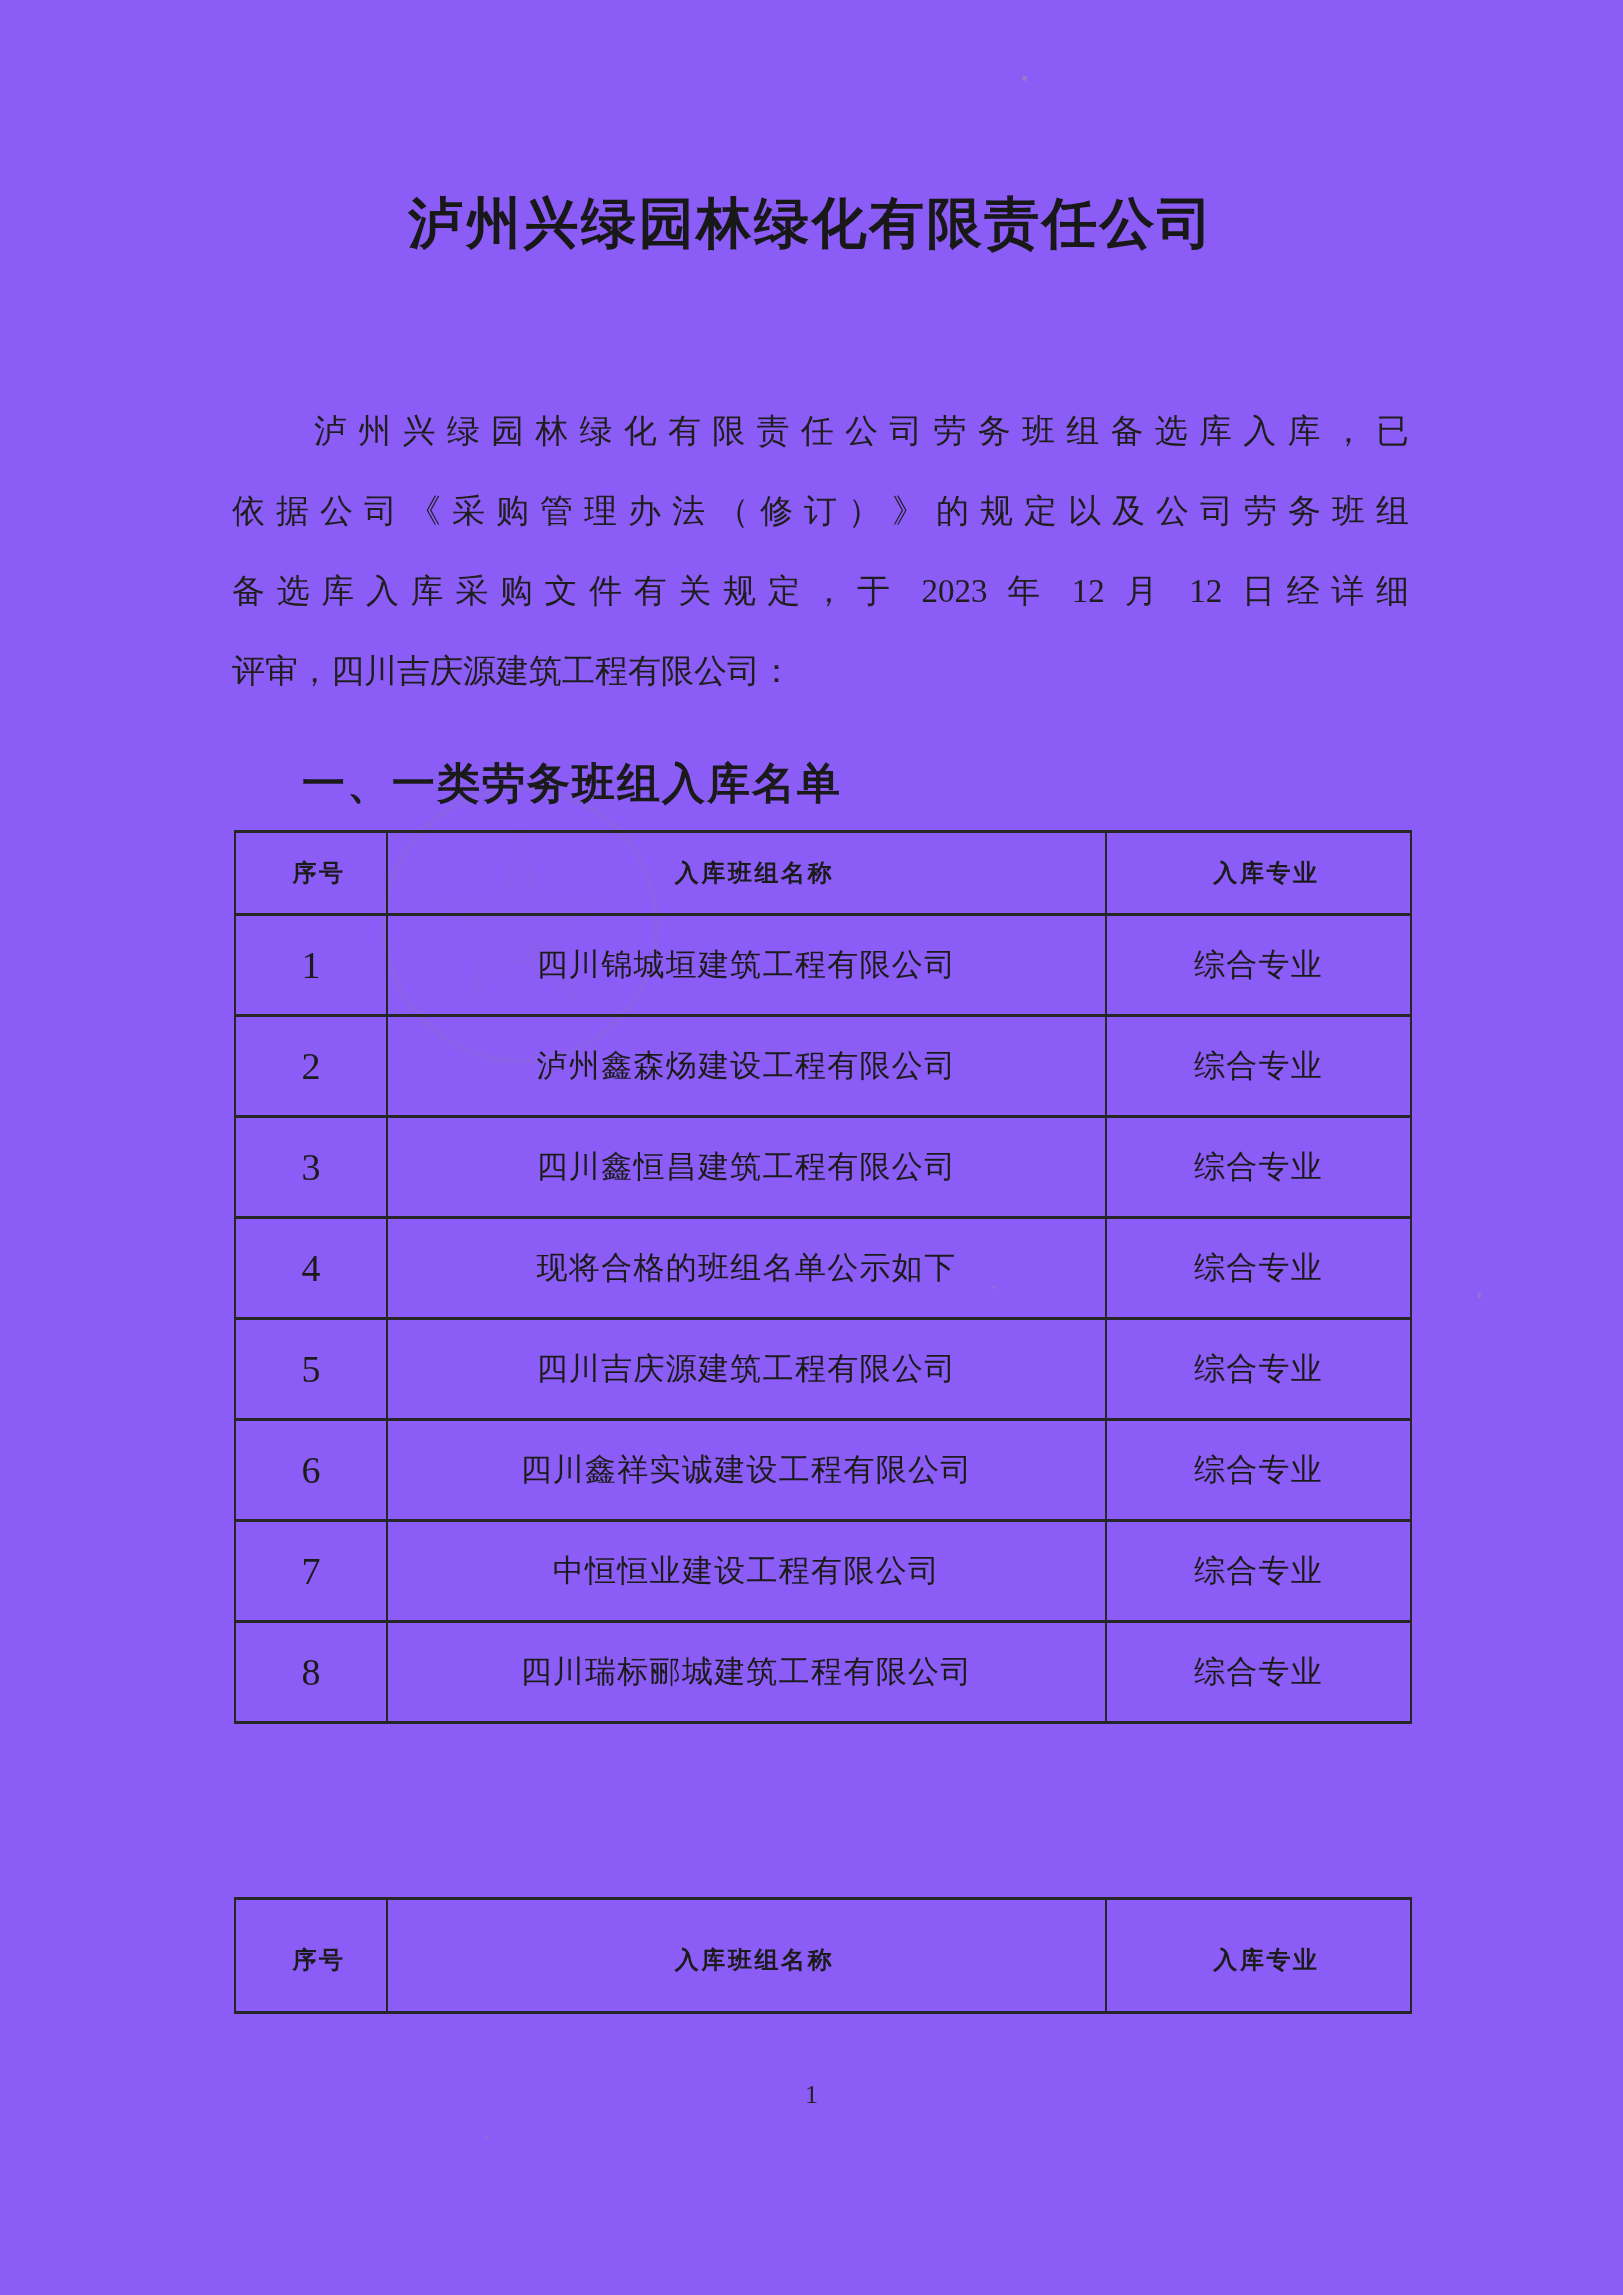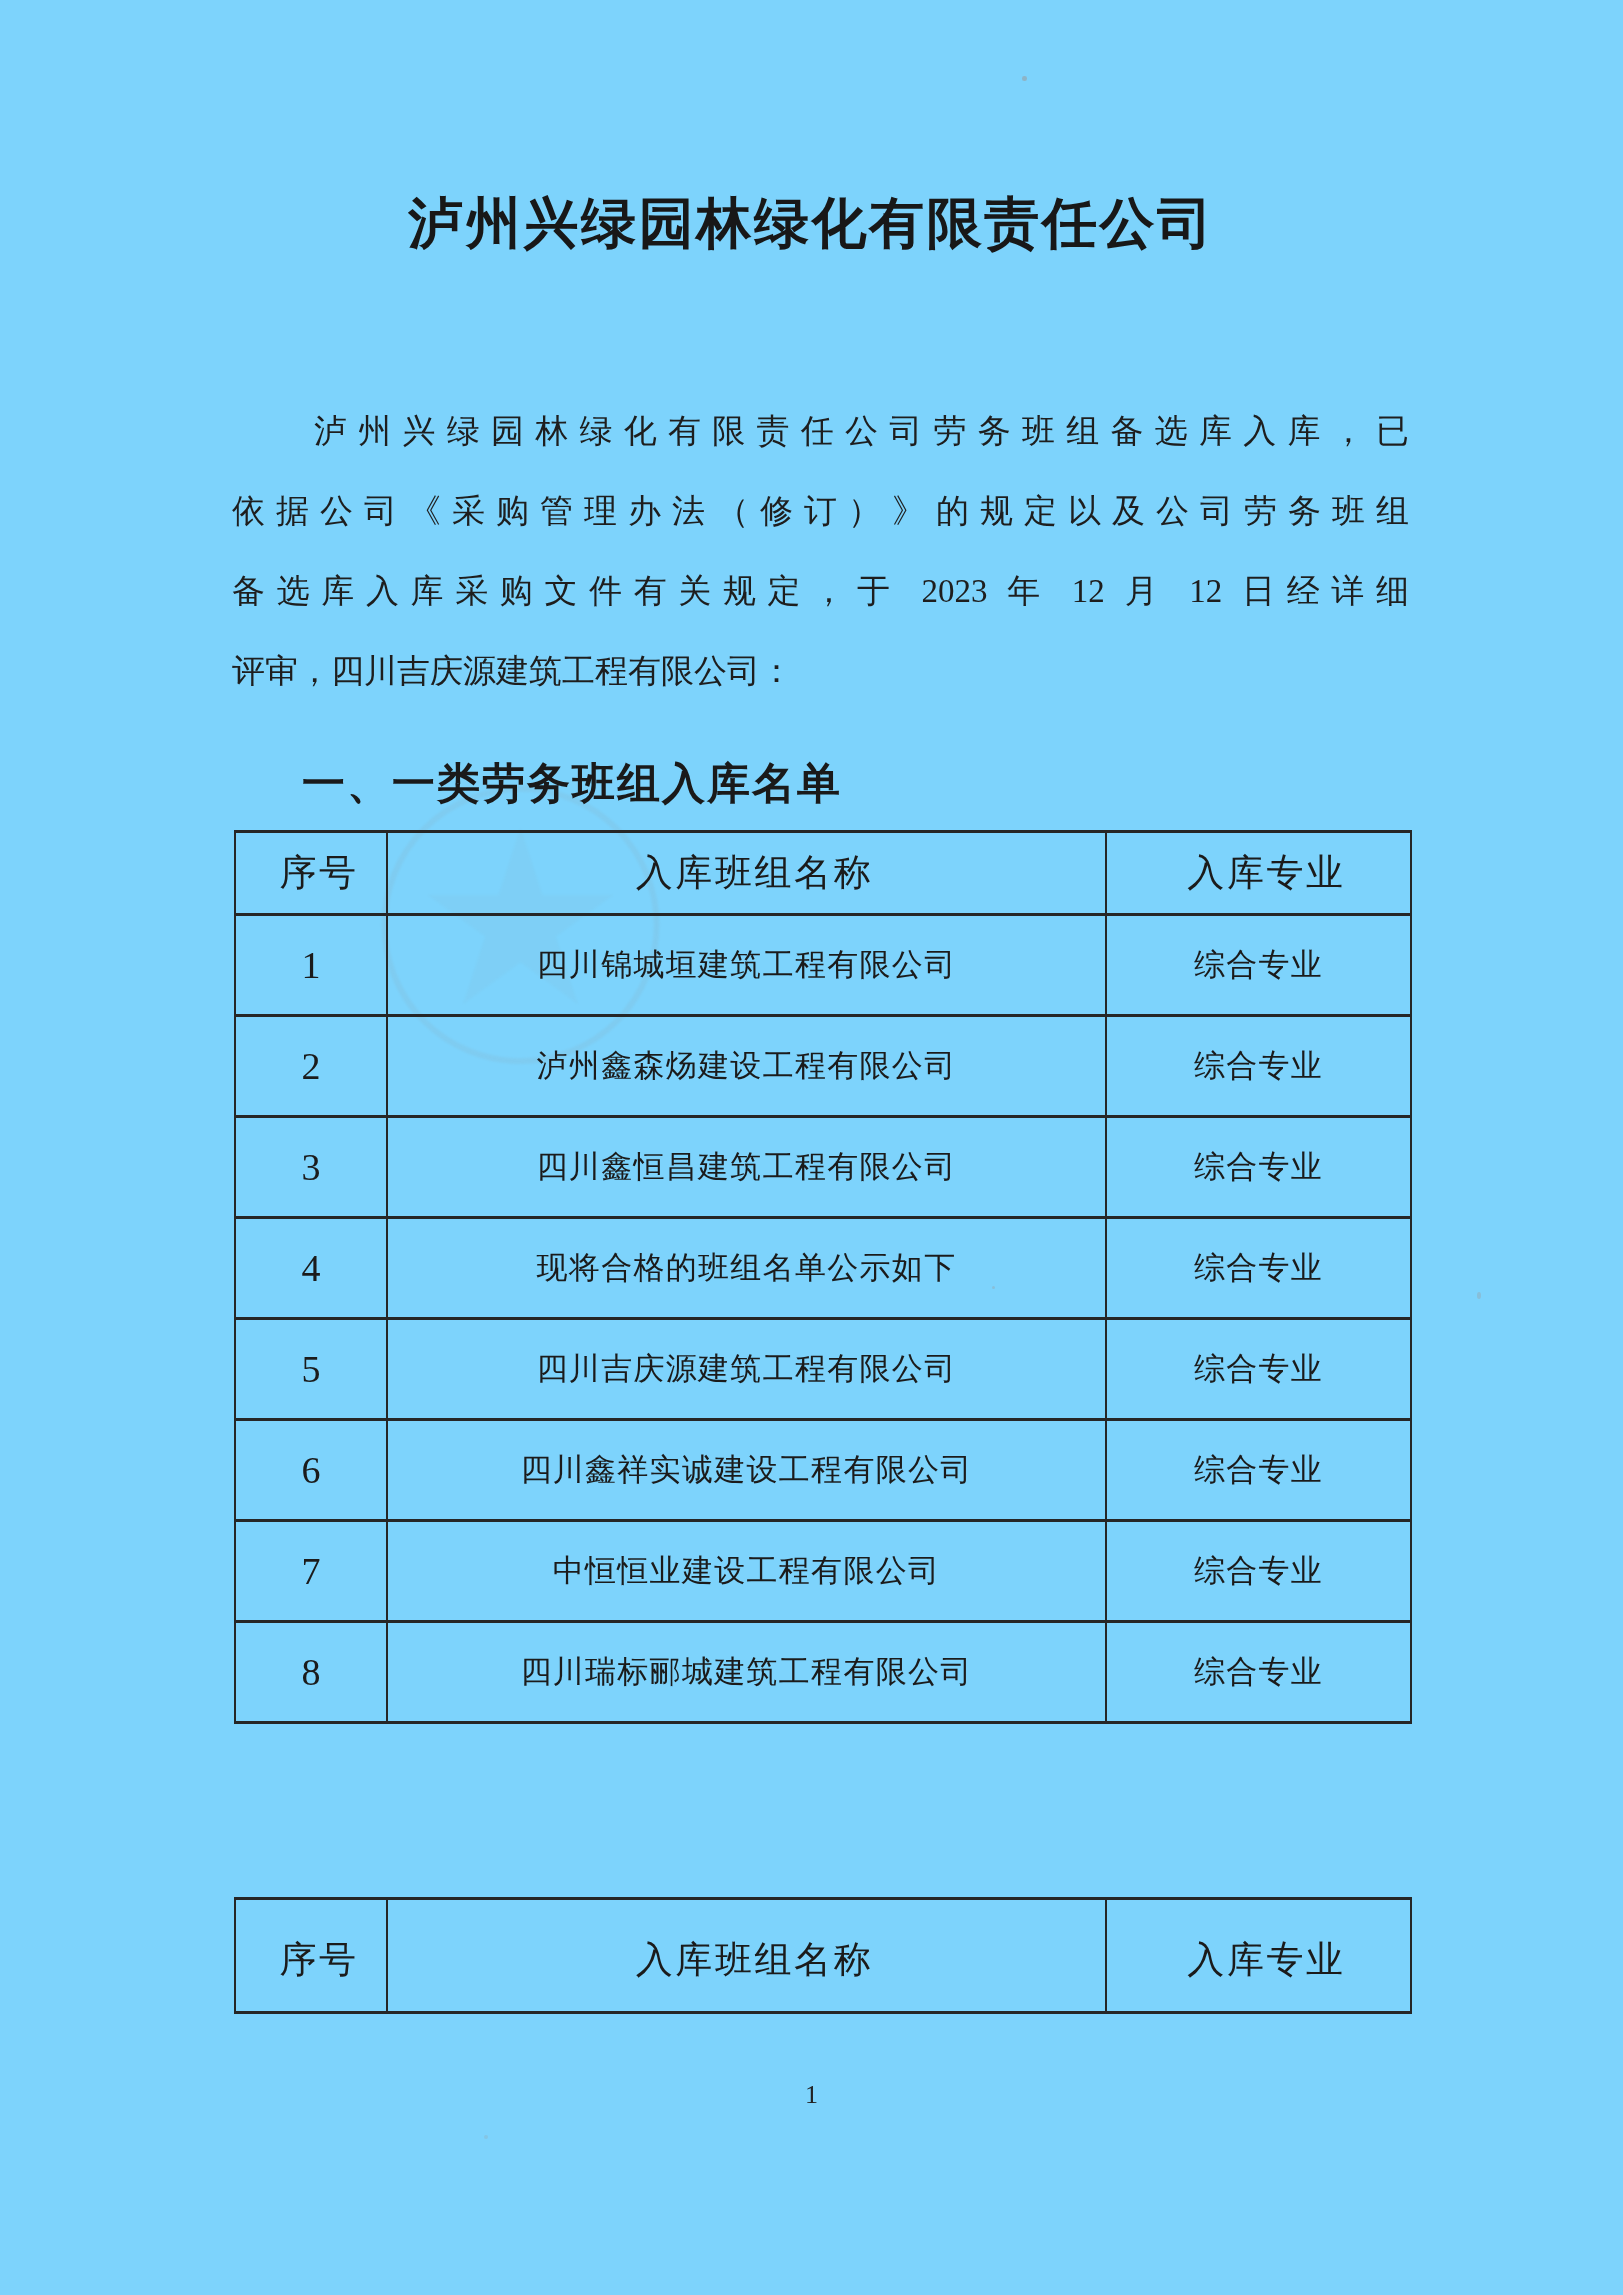--- a/index.html
+++ b/index.html
@@ -1,21 +1,21 @@
 <!DOCTYPE html>
 <html style="font-size:10.5px"><head>
 <meta charset="utf-8">
 <style>
   html, body { margin: 0; padding: 0; background: #e8e8e8; }
   .page {
     position: relative;
     width: 1623px;
     height: 2295px;
     margin: 0 auto;
-    background: #7dd3fc;
+    background: #8b5cf6;
     color: #1c1c1c;
     font-family: "Liberation Serif", "DejaVu Serif", serif;
     overflow: hidden;
   }
 
   
   .doc-title {
     position: absolute;
     left: 0;
     width: 100%;
@@ -81,22 +81,22 @@
     border-top: 3.3px solid #262626;
     border-bottom: 3.3px solid #262626;
     text-align: center;
     vertical-align: middle;
     padding: 0;
     overflow: hidden;
     white-space: nowrap;
   }
   .roster-table th {
     height: 80px;
-    font-size: 37px;
-    font-weight: 400;
+    font-size: 24px;
+    font-weight: 700;
     letter-spacing: 2.6px;
     padding-left: 16px;
   }
   .roster-table.second th { height: 102px; padding-top: 9.2px; }
   .roster-table td { height: 98px; font-size: 31px; letter-spacing: 1.3px; }
   .roster-table td:first-child { font-size: 38px; letter-spacing: 0; }
 
   
   .page-number {
     position: absolute;

